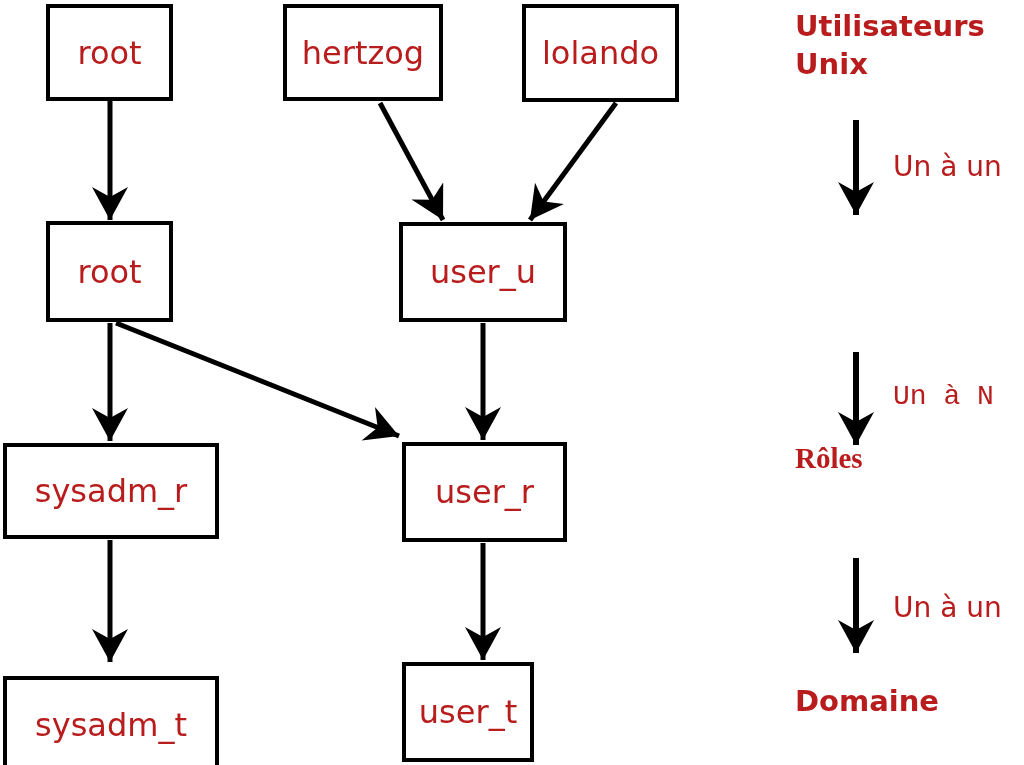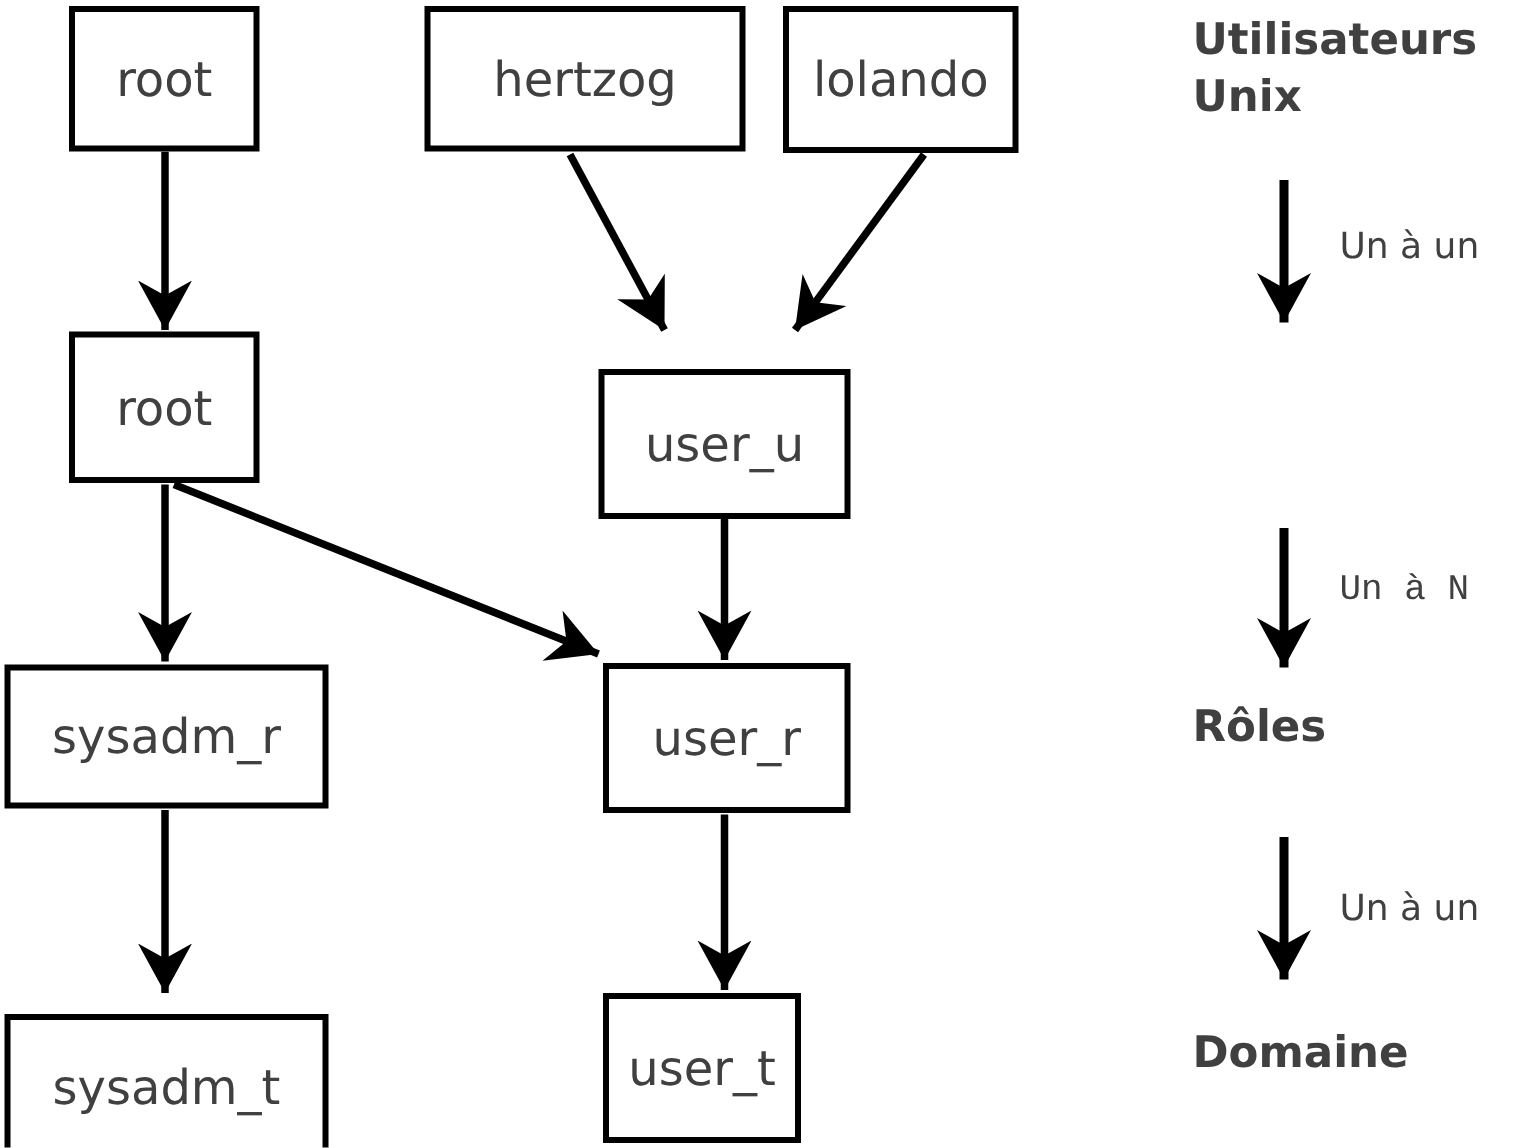--- a/index.html
+++ b/index.html
@@ -1,21 +1,21 @@
 <!DOCTYPE html>
 <html><head>
 <meta charset="utf-8">
 <style>
   html, body { margin: 0; padding: 0; }
   #stage {
     position: relative;
     width: 1024px;
     height: 765px;
     background: #ffffff;
-    color: #404040;
+    color: #b91c1c;
     font-family: "DejaVu Sans", "Liberation Sans", sans-serif;
     overflow: hidden;
   }
   #edge-layer {
     position: absolute;
     left: 0; top: 0;
     width: 1024px; height: 765px;
   }
   .node {
     position: absolute;
@@ -31,21 +31,21 @@
   }
   .legend-heading {
     position: absolute;
     font-weight: bold;
     font-size: 29px;
     line-height: 1.3;
     white-space: pre-line;
   }
   .legend-label {
     position: absolute;
-    font-size: 24px;
+    font-size: 28px;
     line-height: 1.2;
     white-space: nowrap;
   }
 </style>
 </head>
 <body>
 
 <div id="stage">
 
   <svg id="edge-layer" viewBox="0 0 1024 765" xmlns="http://www.w3.org/2000/svg">
@@ -63,31 +63,31 @@
     <path d="M110 540 L110 662" stroke="#000" stroke-width="5" fill="none" marker-end="url(#ah)"></path>
     <path d="M483 543 L483 660" stroke="#000" stroke-width="5" fill="none" marker-end="url(#ah)"></path>
     <path d="M856 120 L856 215" stroke="#000" stroke-width="6" fill="none" marker-end="url(#ah)"></path>
     <path d="M856 352 L856 445" stroke="#000" stroke-width="6" fill="none" marker-end="url(#ah)"></path>
     <path d="M856 558 L856 653" stroke="#000" stroke-width="6" fill="none" marker-end="url(#ah)"></path>
   </svg>
 
   <div class="node" style="left:46px; top:4px; width:127px; height:97px;">
     <span>root</span>
   </div>
-  <div class="node" style="left:283px; top:4px; width:214px; height:97px;">
+  <div class="node" style="left:283px; top:4px; width:160px; height:97px;">
     <span>hertzog</span>
   </div>
   <div class="node" style="left:522px; top:4px; width:157px; height:98px;">
     <span>lolando</span>
   </div>
 
   <div class="node" style="left:46px; top:221px; width:127px; height:101px;">
     <span>root</span>
   </div>
-  <div class="node" style="left:399px; top:222px; width:168px; height:100px;margin-top:24px;">
+  <div class="node" style="left:399px; top:222px; width:168px; height:100px;">
     <span>user_u</span>
   </div>
 
   <div class="node" style="left:402px; top:442px; width:165px; height:100px;">
     <span>user_r</span>
   </div>
   <div class="node" style="left:3px; top:443px; width:216px; height:96px;">
     <span>sysadm_r</span>
   </div>
 
@@ -95,17 +95,17 @@
     <span>sysadm_t</span>
   </div>
   <div class="node" style="left:402px; top:662px; width:132px; height:100px;">
     <span>user_t</span>
   </div>
 
   <div class="legend-heading" style="left:795px; top:8px;">Utilisateurs
 Unix</div>
   <div class="legend-label" style="left:893px; top:150px;">Un à un</div>
   <div class="legend-label" style="left:893px; top:380px;font-family:Liberation Mono, monospace;">Un à N</div>
-  <div class="legend-heading" style="left:795px; top:466px;">Rôles</div>
+  <div class="legend-heading" style="left:795px; top:440px;font-family:Liberation Serif, serif;">Rôles</div>
   <div class="legend-label" style="left:893px; top:591px;">Un à un</div>
   <div class="legend-heading" style="left:795px; top:683px;">Domaine</div>
 
 </div>
 
 </body></html>

